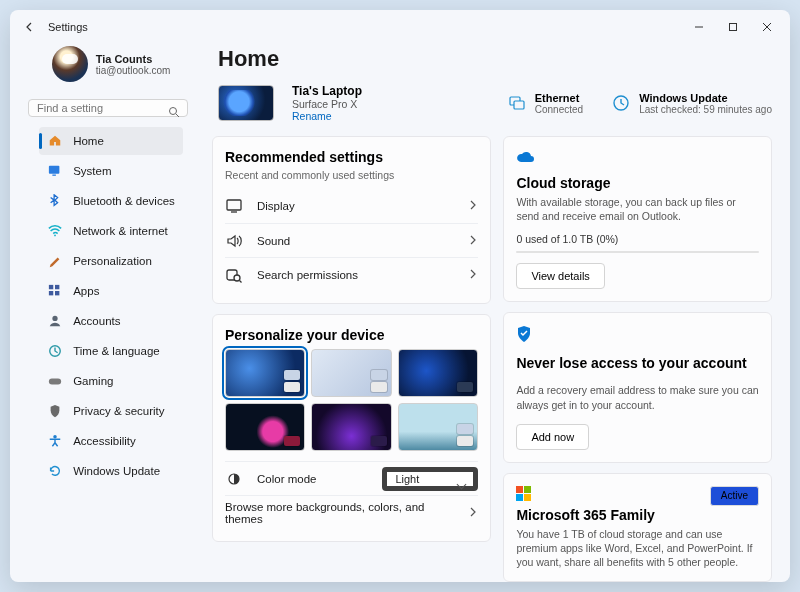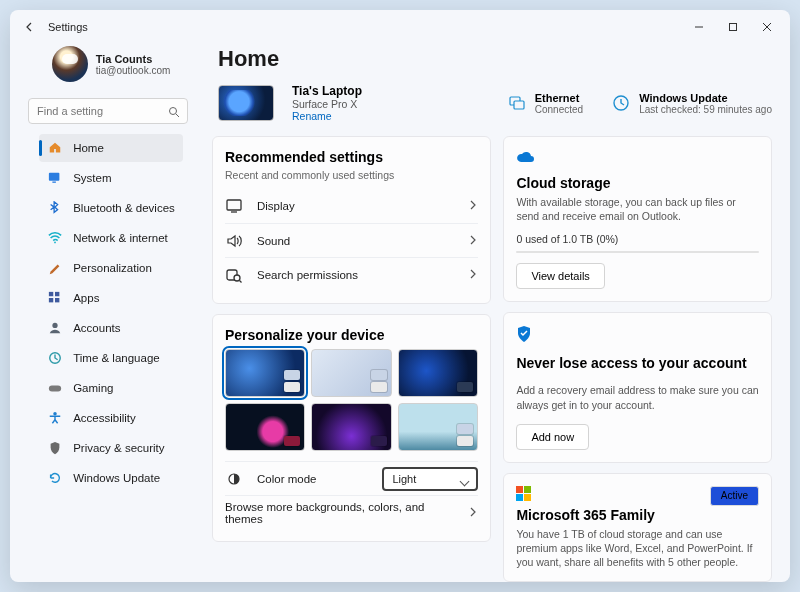--- a/index.html
+++ b/index.html
@@ -15,21 +15,21 @@
 
   .body { flex: 1; display: flex; overflow: hidden; }
   .sidebar { width: 190px; padding: 0 6px 10px 18px; display: flex; flex-direction: column; align-items: center; }
   .profile { display: flex; align-items: center; gap: 8px; margin: 2px 0 10px 0; }
   .avatar { width: 36px; height: 36px; border-radius: 50%; background: radial-gradient(circle at 40% 30%, #fff1d0 0 18%, #5b3a2a 40%, #1b3254 70%); position: relative; overflow: hidden; }
   .avatar::after { content:""; position:absolute; left:10px; top:8px; width:16px; height:10px; border-radius:6px; background:rgba(255,255,255,.85); }
   .p-name { font-size: 11px; font-weight: 600; color: #1a1a1a; }
   .p-mail { font-size: 10px; color: #5a5a5a; }
 
   .search { margin: 6px 6px 10px 0; position: relative; }
-  .search input { width: 100%; height: 26px; border: 1px solid #d4d4d4; border-radius: 4px; background: #fdfdfd; font-size: 11px; padding: 0 24px 0 8px; color: #333; }
+  .search input { width: 100%; height: 18px; border: 1px solid #d4d4d4; border-radius: 4px; background: #fdfdfd; font-size: 11px; padding: 0 24px 0 8px; color: #333; }
   .search-icon { position: absolute; right: 8px; top: 6px; color: #666; }
 
   .nav { display:flex; flex-direction:column; gap:2px; }
   .nav-item { display: flex; align-items: center; gap: 10px; height: 28px; padding: 0 8px; border-radius: 4px; cursor: pointer; font-size: 11.5px; color: #1a1a1a; position: relative; }
   .nav-item.active { background: #e8eaee; }
   .nav-item.active::before { content:""; position:absolute; left:0; top:6px; bottom:6px; width:3px; background:#0067c0; border-radius:2px; }
   .nav-ico { width:16px; height:16px; display:flex; align-items:center; justify-content:center; }
 
   .main { flex:1; overflow-y:auto; padding: 0 18px 16px 12px; }
   .main::-webkit-scrollbar { width:4px; }
@@ -67,21 +67,21 @@
   .theme.sel { outline:2px solid #0067c0; outline-offset:1px; }
   .theme .chip,.theme .chip2 { position:absolute; right:4px; bottom:4px; width:16px; height:10px; border-radius:2px; background:#eaeaea; box-shadow:0 0 0 1px rgba(0,0,0,.15); }
   .theme .chip2 { bottom:16px; background:#c8d4e6; }
   .t1{ background: radial-gradient(circle at 30% 40%, #4a8fe8, #0c2b63 75%);}
   .t2{ background: linear-gradient(135deg,#dfe8f4,#b6c6df);}
   .t3{ background: radial-gradient(circle at 35% 45%, #1d56c9, #061433 75%);}
   .t4{ background: radial-gradient(circle at 60% 60%, #e73ba6 0 10px, #071020 30%);}
   .t5{ background: radial-gradient(circle at 50% 70%, #7b2fd4, #13082a 70%);}
   .t6{ background: linear-gradient(180deg,#bde0ec 0 60%,#4e8aa3 100%);}
 
-  .select { margin-left:auto; width:96px; height:24px; border:2px solid #404040; border-radius:4px; background:#fff; font-size:11px; padding:0 4px 0 8px; display:flex; align-items:center; position:relative; cursor:pointer; }
+  .select { margin-left:auto; width:96px; height:24px; border:5px solid #404040; border-radius:4px; background:#fff; font-size:11px; padding:0 4px 0 8px; display:flex; align-items:center; position:relative; cursor:pointer; }
   .select::after { content:""; position:absolute; right:8px; top:9px; width:6px; height:6px; border-right:1px solid #555; border-bottom:1px solid #555; transform:rotate(45deg); }
 
   .progress { height:2px; background:#e2e2e2; border-radius:2px; margin:6px 0 10px; }
   .btn { display:inline-flex; align-items:center; justify-content:center; height:26px; padding:0 14px; border:1px solid #d4d4d4; border-radius:4px; background:#fff; font-size:11px; cursor:pointer; }
   .pill { float:right; height:20px; padding:0 10px; border:1px solid #dcdcdc; border-radius:3px; background:#1d4ed8; font-size:10px; display:inline-flex; align-items:center; }
   .ms-logo { display:inline-grid; grid-template-columns:7px 7px; grid-template-rows:7px 7px; gap:1px; vertical-align:middle; margin-bottom:6px;}
   .ms-logo span:nth-child(1){background:#f25022;} .ms-logo span:nth-child(2){background:#7fba00;}
   .ms-logo span:nth-child(3){background:#00a4ef;} .ms-logo span:nth-child(4){background:#ffb900;}
   .body-text { font-size:10.5px; color:#555; line-height:1.35; }
 </style>
@@ -209,33 +209,33 @@
             <span class="nav-ico">
               <svg width="14" height="14" viewBox="0 0 16 16">
                 <rect x="1" y="5" width="14" height="7" rx="3.5" fill="#7a7a7a"></rect>
               </svg>
             </span>
             <span>Gaming</span>
           </div>
           <div class="nav-item">
             <span class="nav-ico">
               <svg width="14" height="14" viewBox="0 0 16 16">
+                <path d="M8 1l5 2v4c0 4-2 6-5 8-3-2-5-4-5-8V3z" fill="#6a6a6a"></path>
+              </svg>
+            </span>
+            <span>Privacy &amp; security</span>
+          </div>
+          <div class="nav-item">
+            <span class="nav-ico">
+              <svg width="14" height="14" viewBox="0 0 16 16">
                 <circle cx="8" cy="3" r="2" fill="#1f7fd0"></circle>
                 <path d="M2 6h12M8 6v4m0 0l-3 4m3-4l3 4" stroke="#1f7fd0" stroke-width="1.6" fill="none"></path>
               </svg>
             </span>
             <span>Accessibility</span>
-          </div>
-          <div class="nav-item">
-            <span class="nav-ico">
-              <svg width="14" height="14" viewBox="0 0 16 16">
-                <path d="M8 1l5 2v4c0 4-2 6-5 8-3-2-5-4-5-8V3z" fill="#6a6a6a"></path>
-              </svg>
-            </span>
-            <span>Privacy &amp; security</span>
           </div>
           <div class="nav-item">
             <span class="nav-ico">
               <svg width="14" height="14" viewBox="0 0 16 16">
                 <path d="M3 8a5 5 0 1 1 1.5 3.5M3 8V4m0 4h4" fill="none" stroke="#1f8fd0" stroke-width="1.6"></path>
               </svg>
             </span>
             <span>Windows Update</span>
           </div>
         </nav>

